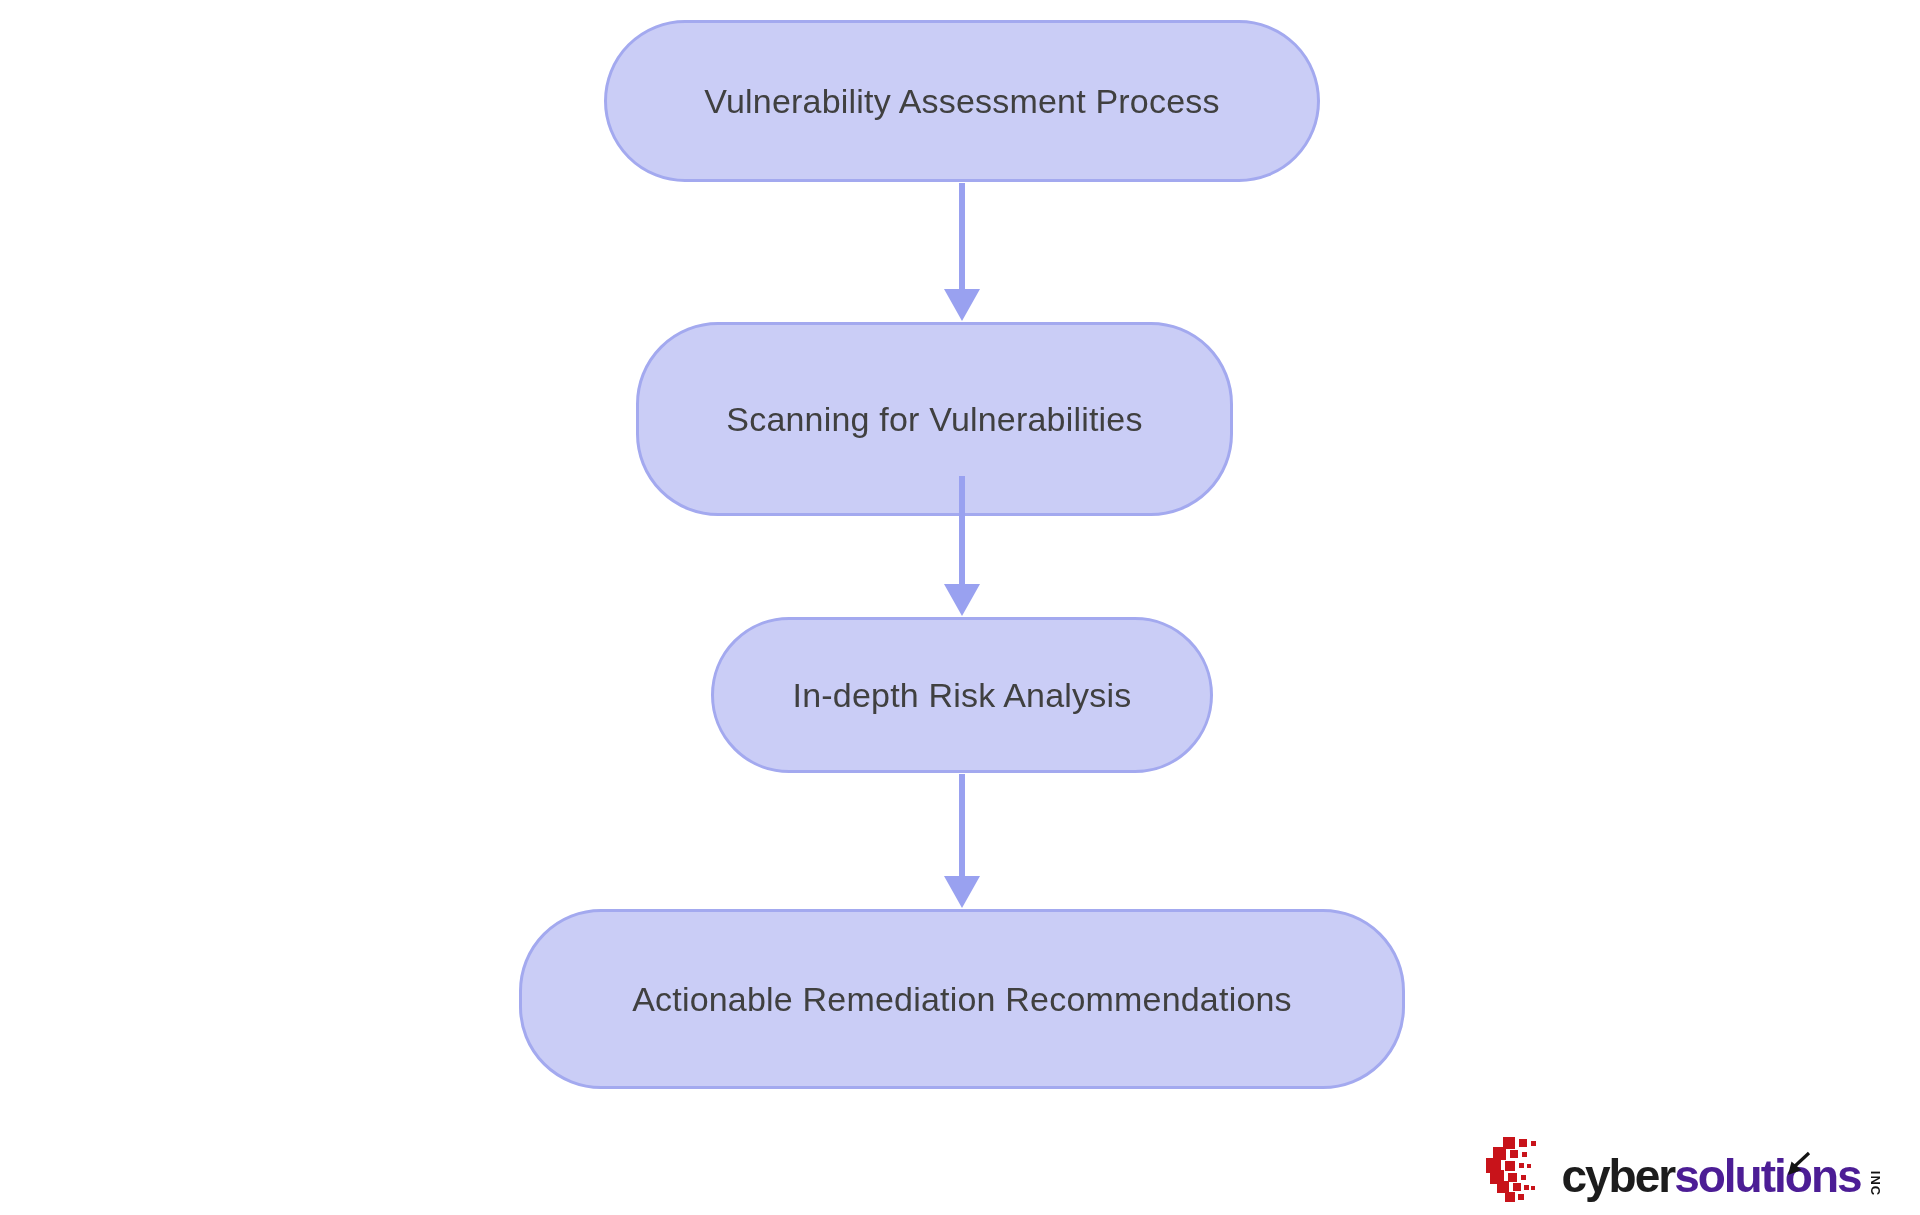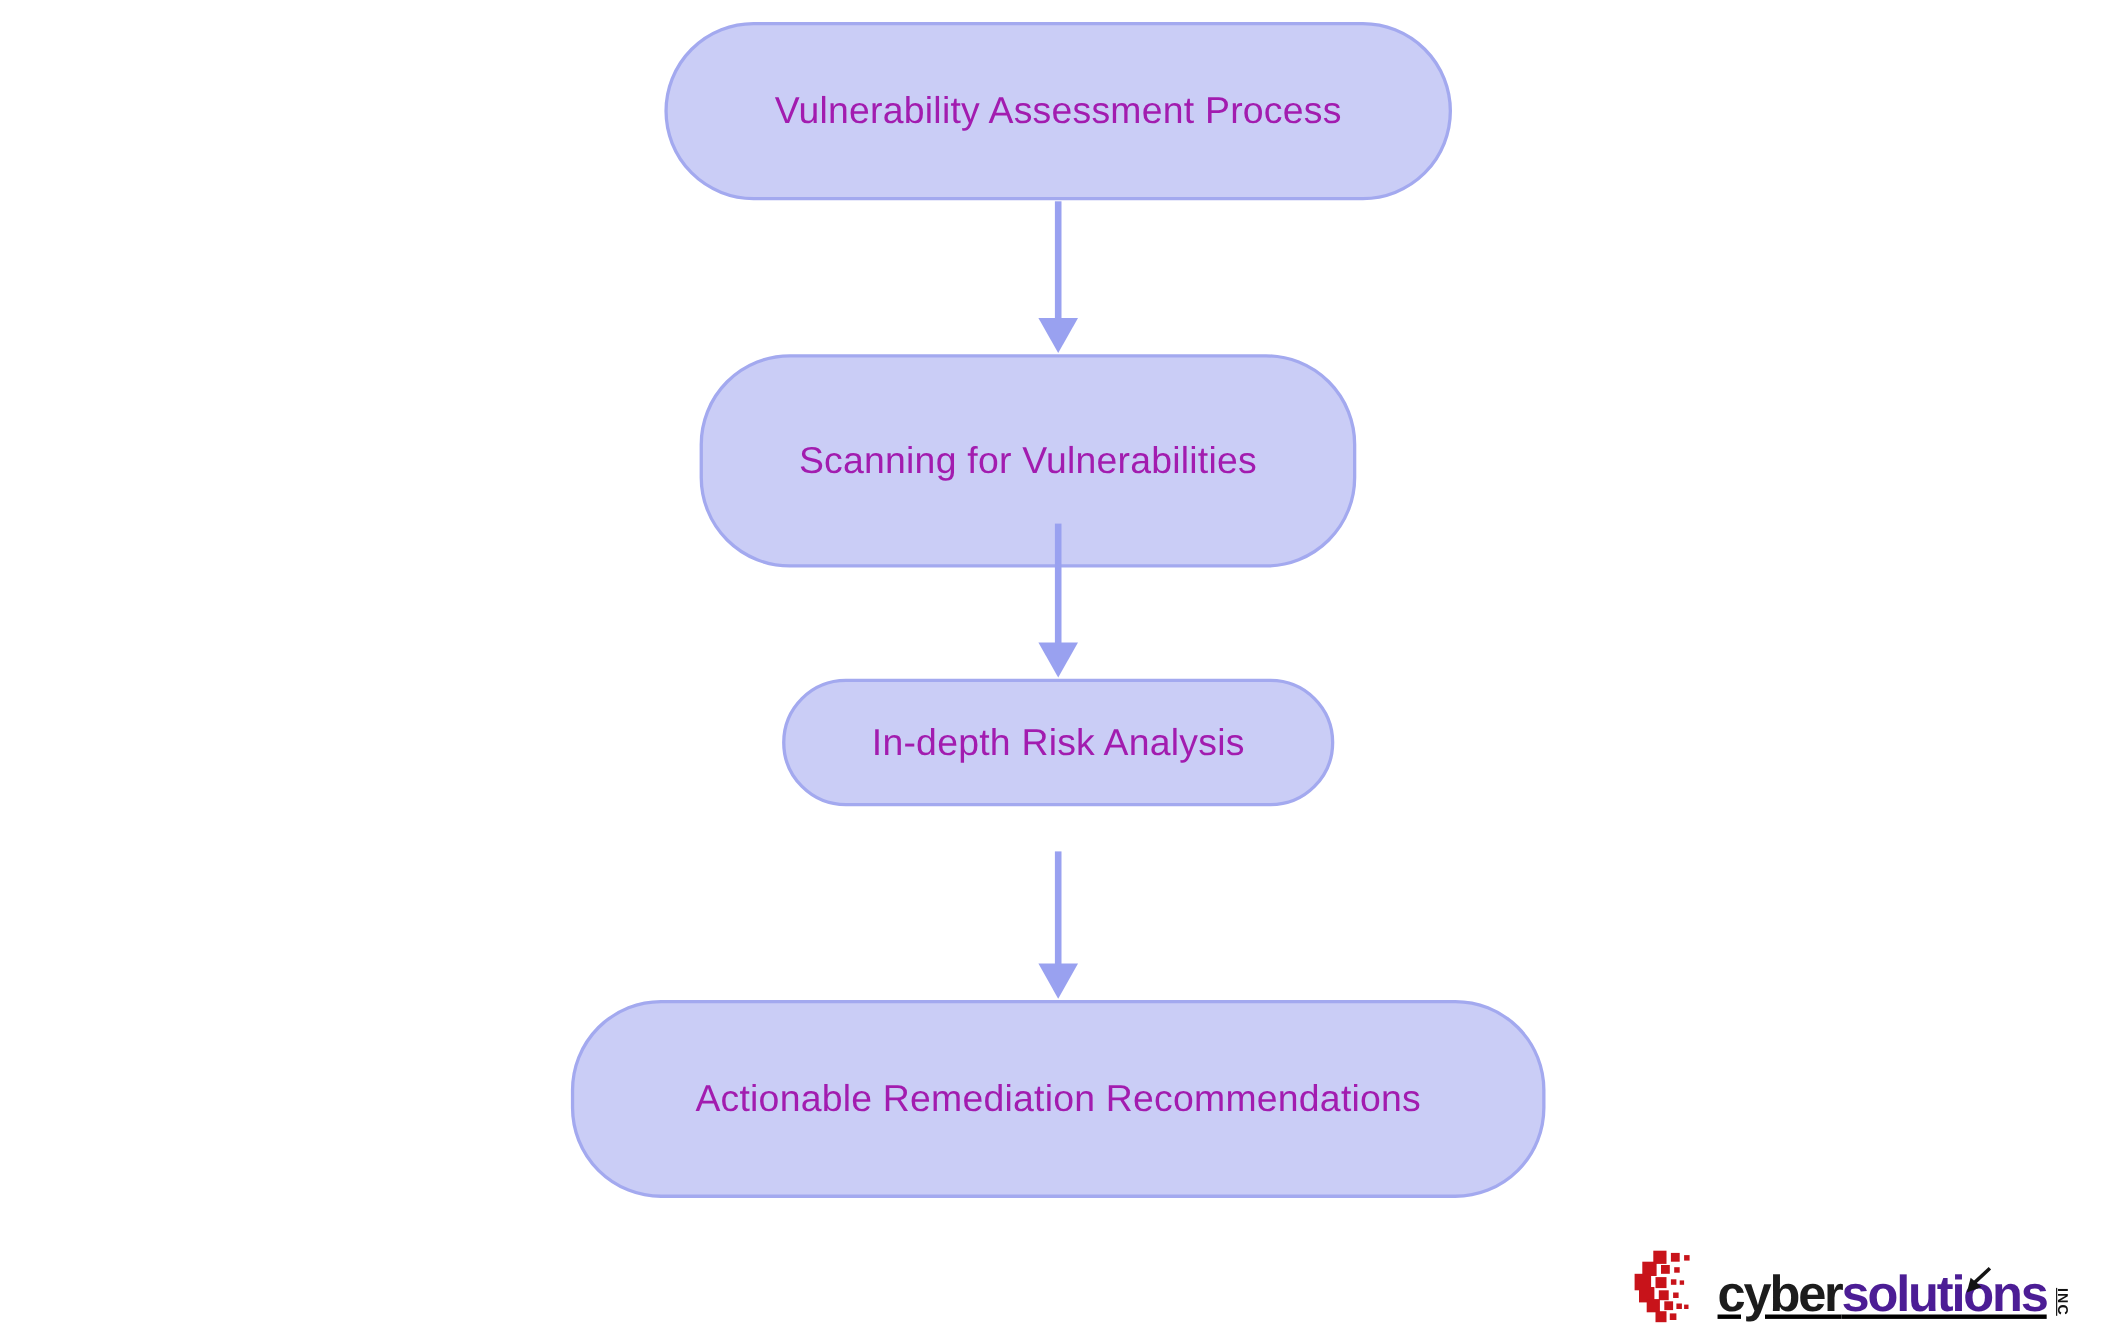--- a/index.html
+++ b/index.html
@@ -19,28 +19,28 @@
     position: absolute;
     background: #cacdf6;
     border: 3px solid #a3a9ef;
     border-radius: 82px;
     display: flex;
     align-items: center;
     justify-content: center;
     text-align: center;
   }
   .node span {
-    color: #a21caf;
+    color: #404040;
     font-size: 34px;
     letter-spacing: 0.2px;
     font-weight: 400;
   }
   .node1 { left: 604px; top: 20px;  width: 716px; height: 162px; }
   .node2 { left: 636px; top: 322px; width: 597px; height: 194px; }
-  .node3 { left: 711px; top: 617px; width: 502px; height: 116px; }
+  .node3 { left: 711px; top: 617px; width: 502px; height: 156px; }
   .node4 { left: 519px; top: 909px; width: 886px; height: 180px; }
 
   
   .arrow { position: absolute; width: 36px; }
   .arrow .arrow-line {
     position: absolute;
     left: 50%;
     transform: translateX(-50%);
     top: 0;
     width: 6px;
@@ -65,21 +65,20 @@
   .arrow3 .arrow-line { height: 104px; }
 
   
   .logo {
     position: absolute;
     right: 32px;
     bottom: 14px;
     display: flex;
     align-items: center;
     gap: 13px;
-    text-decoration: underline;
   }
   .logo-icon {
     position: relative;
     width: 62px;
     height: 64px;
   }
   .logo-icon .sq {
     position: absolute;
     background: #c8131a;
   }

